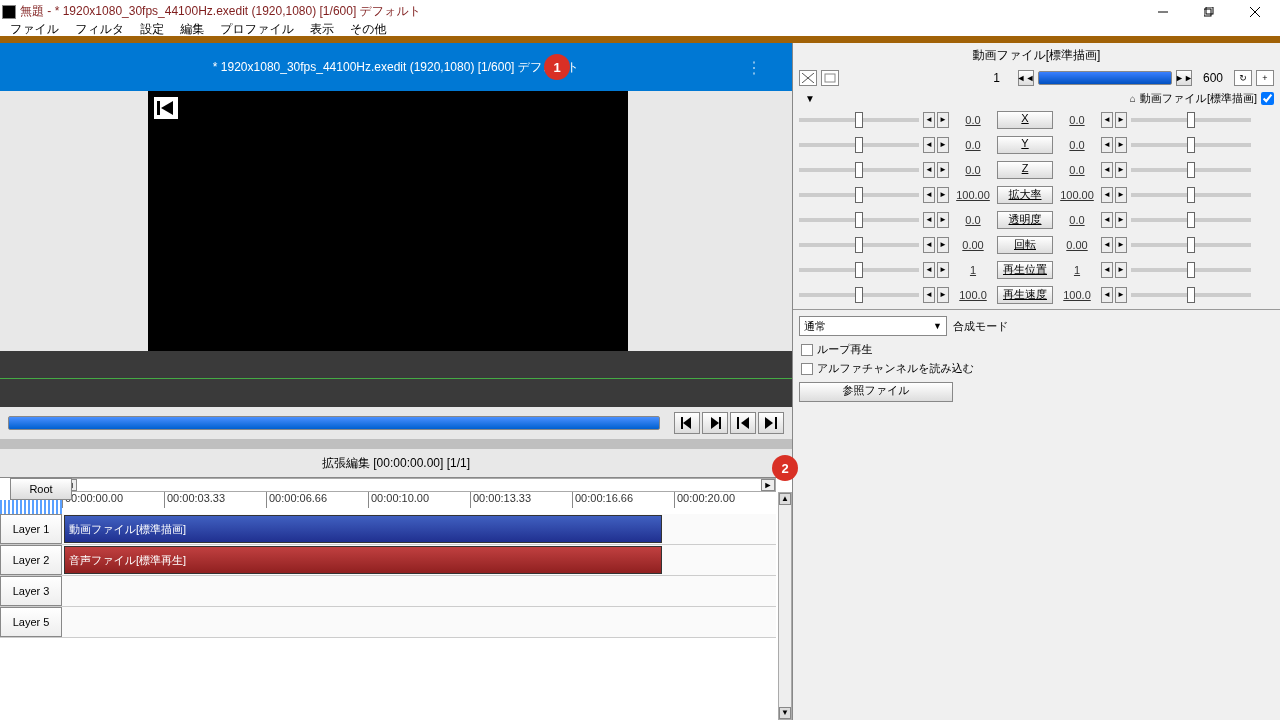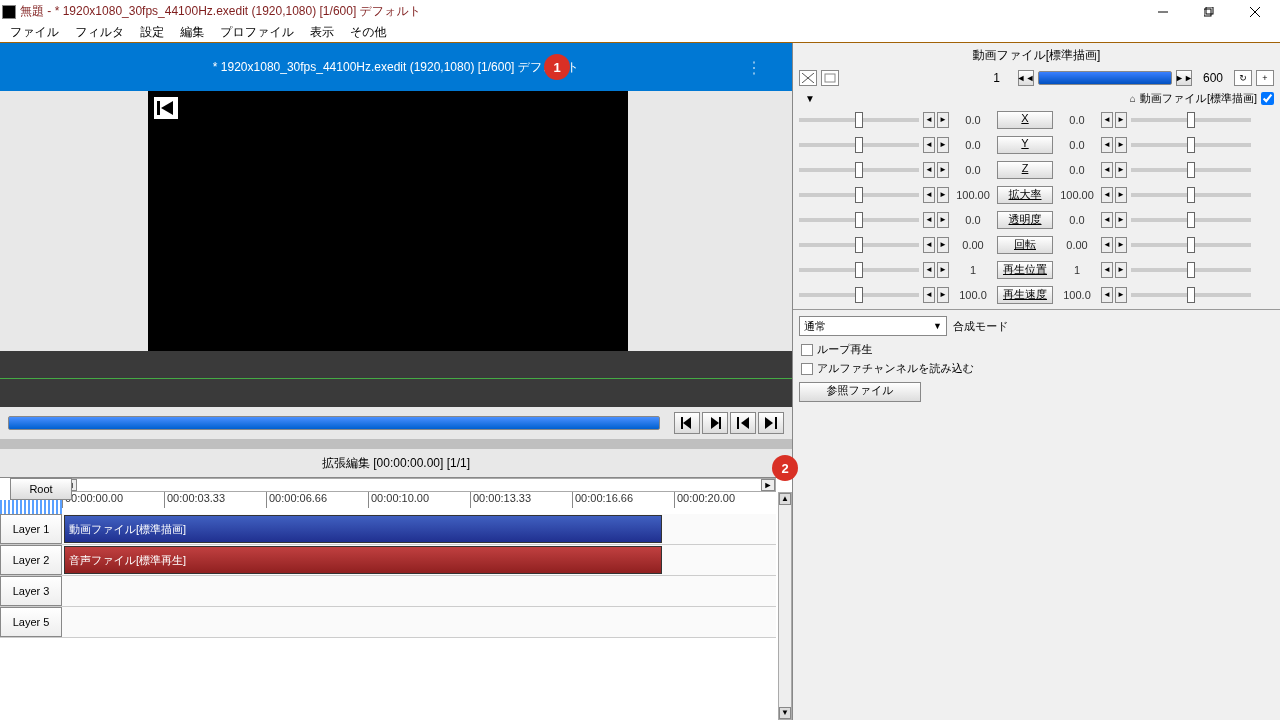--- a/index.html
+++ b/index.html
@@ -3,21 +3,21 @@
 <meta charset="utf-8">
 <style>
 *{margin:0;padding:0;box-sizing:border-box;font-family:"Meiryo UI","MS UI Gothic",sans-serif;font-size:11px}
 body{width:1280px;height:720px;background:#bfbfbf;overflow:hidden}
 .titlebar{height:23px;background:#fff;display:flex;align-items:center;padding:0 2px}
 .titlebar .ico{width:14px;height:14px;background:#000;border:1px solid #888;margin-right:4px}
 .titlebar .t{flex:1;color:#7f1d1d;font-size:12px}
 .winbtns{display:flex}
 .winbtn{width:46px;height:23px;display:flex;align-items:center;justify-content:center}
 .winbtn svg{width:10px;height:10px}
-.menubar{height:20px;background:#fff;display:flex;align-items:center;padding:0 2px;border-bottom:1px solid #a16207}
+.menubar{height:20px;background:#fff;display:flex;align-items:center;padding:0 2px;border-bottom:7px solid #a16207}
 .menubar span{padding:2px 8px;font-size:12px}
 .app{display:flex;height:677px}
 .left{width:792px;display:flex;flex-direction:column}
 .right{flex:1;background:#bfbfbf}
 .bluebar{height:48px;background:#0078d4;display:flex;align-items:center;justify-content:center;position:relative}
 .bluebar .txt{color:#fff;font-size:12px}
 .badge{position:absolute;width:26px;height:26px;border-radius:50%;display:flex;align-items:center;justify-content:center;color:#fff;font-size:13px;font-weight:bold}
 .badge.b1{background:#d93025;left:544px}
 .kebab{position:absolute;right:30px;color:#fff;font-size:16px;opacity:.6}
 .preview{height:316px;background:#e8e8e8;position:relative}
@@ -53,27 +53,27 @@
 .ico16{width:18px;height:16px;border:1px solid #888;background:#fff;display:flex;align-items:center;justify-content:center;font-size:9px}
 .fslider{flex:1;height:14px;border:1px solid #888;background:linear-gradient(#3a80ff,#0050c0);border-radius:2px}
 .arw{width:16px;height:16px;border:1px solid #888;background:linear-gradient(#fff,#ddd);display:flex;align-items:center;justify-content:center;font-size:9px}
 .num{width:34px;text-align:center;font-size:12px}
 .togrow{height:18px;display:flex;align-items:center;justify-content:flex-end;padding:0 6px;gap:4px;font-size:10px}
 .togrow .tri{font-size:10px;margin-right:auto;margin-left:6px}
 .prow{height:25px;display:flex;align-items:center;padding:0 4px;gap:2px}
 .slid{width:120px;height:4px;background:#ccc;position:relative;margin:0 2px}
 .slid .th{position:absolute;width:8px;height:16px;background:#fff;border:1px solid #666;top:-6px;left:56px}
 .sarw{width:12px;height:16px;border:1px solid #888;background:#eee;font-size:8px;display:flex;align-items:center;justify-content:center}
-.pval{width:44px;text-align:center;font-size:11px;color:#333}
+.pval{width:44px;text-align:center;font-size:11px;text-decoration:underline;color:#333}
 .pbtn{width:56px;height:18px;border:1px solid #888;background:linear-gradient(#fff,#ddd);text-align:center;font-size:11px;text-decoration:underline}
 .combo{width:148px;height:20px;border:1px solid #888;background:#fff;display:flex;align-items:center;padding:0 4px;margin:4px 6px}
 .combo .dn{margin-left:auto;font-size:9px}
 .chk{display:flex;align-items:center;gap:4px;padding:2px 8px;font-size:11px}
 .chk .box{width:12px;height:12px;border:1px solid #888;background:#fff}
-.refbtn{width:122px;height:20px;border:1px solid #888;background:linear-gradient(#fff,#ddd);text-align:center;margin:4px 6px;font-size:11px}
+.refbtn{width:154px;height:20px;border:1px solid #888;background:linear-gradient(#fff,#ddd);text-align:center;margin:4px 6px;font-size:11px}
 .badge.b2{background:#d93025;position:absolute;left:772px;top:455px;z-index:5}
 hr.sep{border:none;border-top:1px solid #999;margin:2px 0}
 </style>
 </head>
 <body>
 
 <div class="titlebar">
   <div class="ico"></div>
   <div class="t">無題 - * 1920x1080_30fps_44100Hz.exedit (1920,1080)  [1/600]  デフォルト</div>
   <div class="winbtns">

